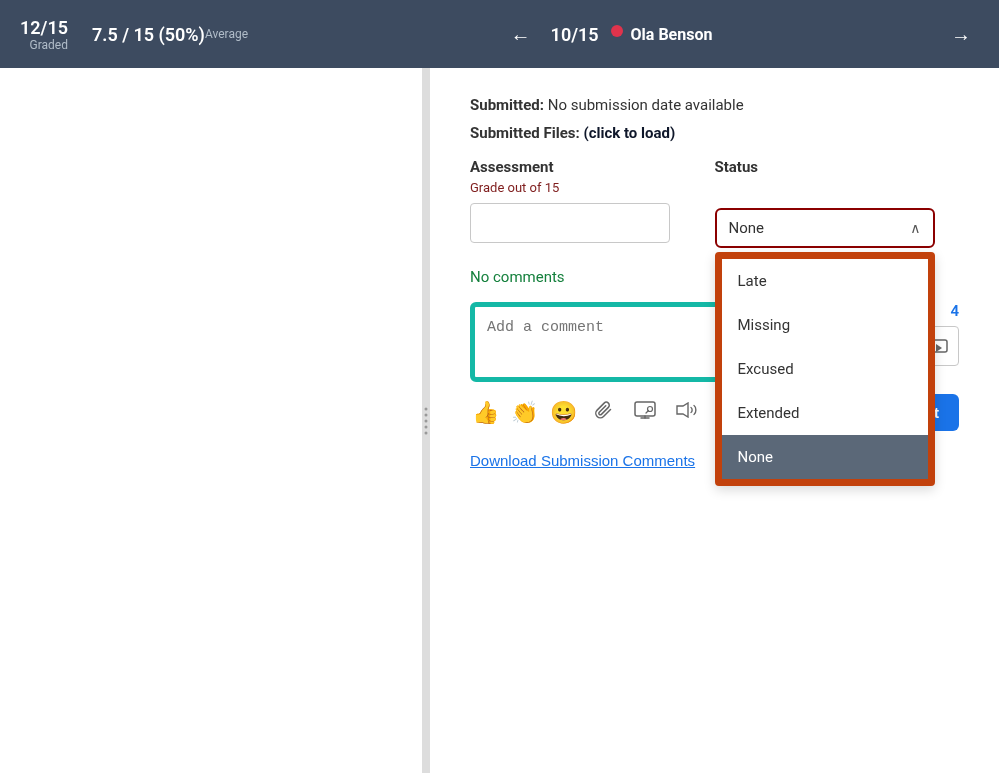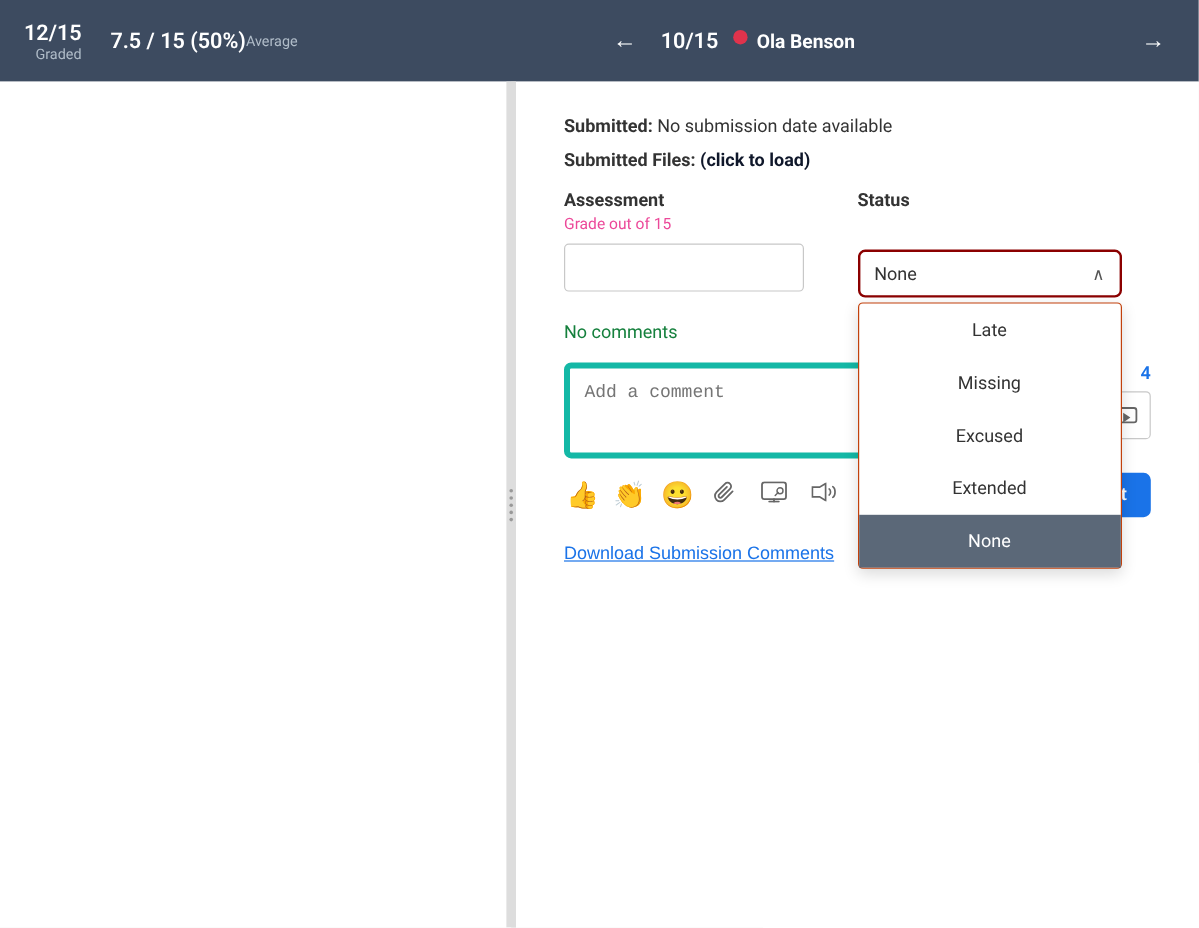--- a/index.html
+++ b/index.html
@@ -156,21 +156,21 @@
       flex: 1;
     }
     .section-title {
       font-size: 15px;
       font-weight: 700;
       color: #333;
       margin-bottom: 4px;
     }
     .grade-out-of {
       font-size: 13px;
-      color: #ec4899;
+      color: #7f1d1d;
       margin-bottom: 8px;
     }
     .grade-input {
       width: 200px;
       height: 40px;
       border: 1px solid #c8c8c8;
       border-radius: 4px;
       padding: 0 10px;
       font-size: 15px;
       outline: none;
@@ -199,25 +199,24 @@
       color: #555;
     }
 
     
     .dropdown-menu {
       position: absolute;
       top: 44px;
       left: 0;
       width: 220px;
       background: white;
-      border: 1px solid #c2410c;
+      border: 7px solid #c2410c;
       border-radius: 4px;
       box-shadow: 0 4px 12px rgba(0,0,0,0.15);
       z-index: 100;
-      text-align: center;
     }
     .dropdown-item {
       padding: 13px 16px;
       font-size: 15px;
       color: #333;
       cursor: pointer;
     }
     .dropdown-item.selected {
       background: #5b6878;
       color: white;

